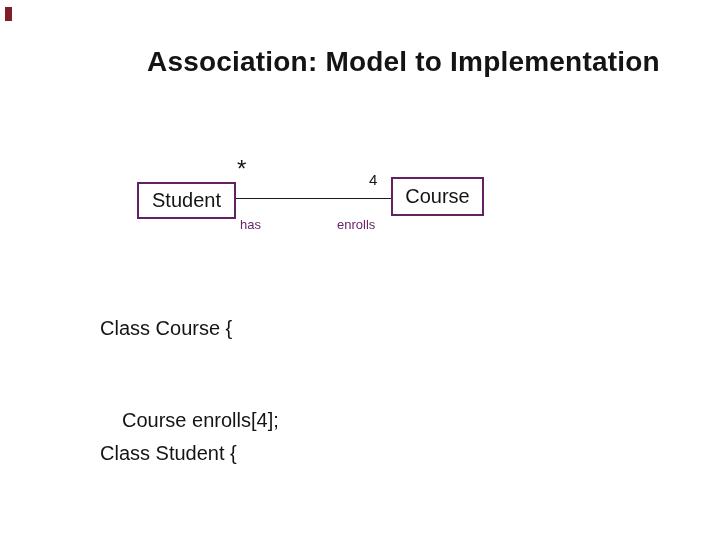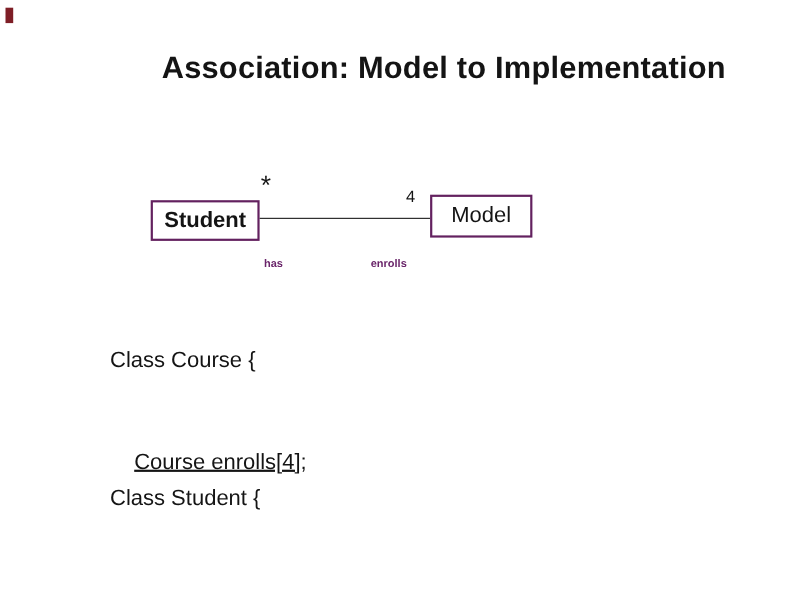--- a/index.html
+++ b/index.html
@@ -25,47 +25,47 @@
     white-space:nowrap;
   }
   
   .class-box{
     position:absolute;
     border:2.5px solid var(--accent);
     background:#ffffff;
     display:flex;align-items:center;justify-content:center;
     font-size:20px;color:var(--ink);
   }
-  .box-student{left:137px;top:182px;width:99px;height:37px;font-weight:bold;}
+  .box-student{left:137px;top:182px;width:99px;height:37px;}
   .box-course{left:391px;top:177px;width:93px;height:39px;}
   .assoc-line{
     position:absolute;left:236px;top:198px;width:155px;height:0;
     border-top:1.5px solid #1a1a1a;
   }
   .mult{
     position:absolute;font-size:15px;color:var(--ink);
   }
   .mult-star{left:237px;top:155px;font-size:24px;}
   .mult-four{left:369px;top:171px;}
   .role{
-    position:absolute;top:235px;
-    font-size:10px;font-weight:bold;color:var(--label);
+    position:absolute;top:217px;
+    font-size:13px;font-weight:normal;color:var(--label);
   }
   .role-has{left:240px;}
   .role-enrolls{left:337px;}
   
   .code-block{
     position:absolute;left:100px;
     font-size:20px;line-height:30.5px;color:var(--ink);
     white-space:pre;
   }
   .code-block-1{top:252px;}
   .code-block-2{top:377px;}
   .code-line{display:block;}
-  .indent-1{padding-left:22px;text-decoration:underline;}
+  .indent-1{padding-left:22px;}
   .indent-2{padding-left:28px;}
   
   .edge-mark{
     position:absolute;left:5px;width:7px;height:14px;
     background:var(--edge-mark);
   }
   .edge-mark-top{top:7px;}
   .edge-mark-bottom{top:522px;}
 </style>
 </head>
@@ -79,21 +79,21 @@
   <h1 class="slide-title">Association: Model to Implementation</h1>
 
   <div>
     <div class="class-box box-student">
       <span>Student</span>
     </div>
 
     <div class="assoc-line"></div>
 
     <div class="class-box box-course">
-      <span>Model</span>
+      <span>Course</span>
     </div>
 
     <span class="mult mult-star">*</span>
     <span class="mult mult-four">4</span>
 
     <span class="role role-has">has</span>
     <span class="role role-enrolls">enrolls</span>
   </div>
 
   <div class="code-block code-block-1">

